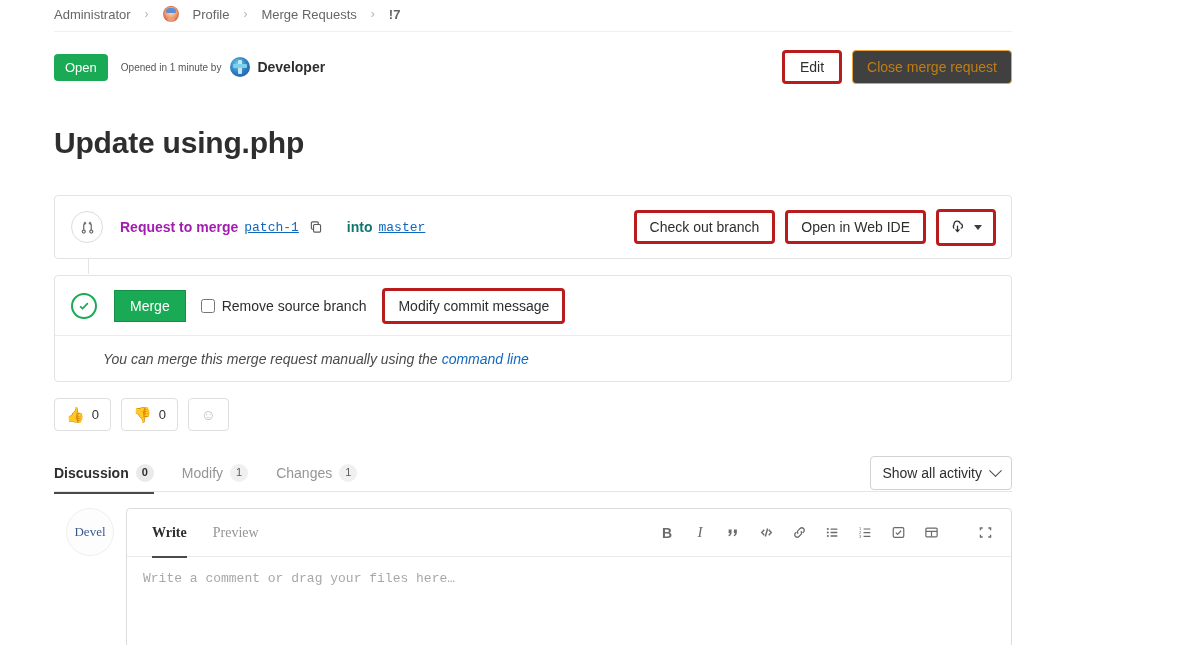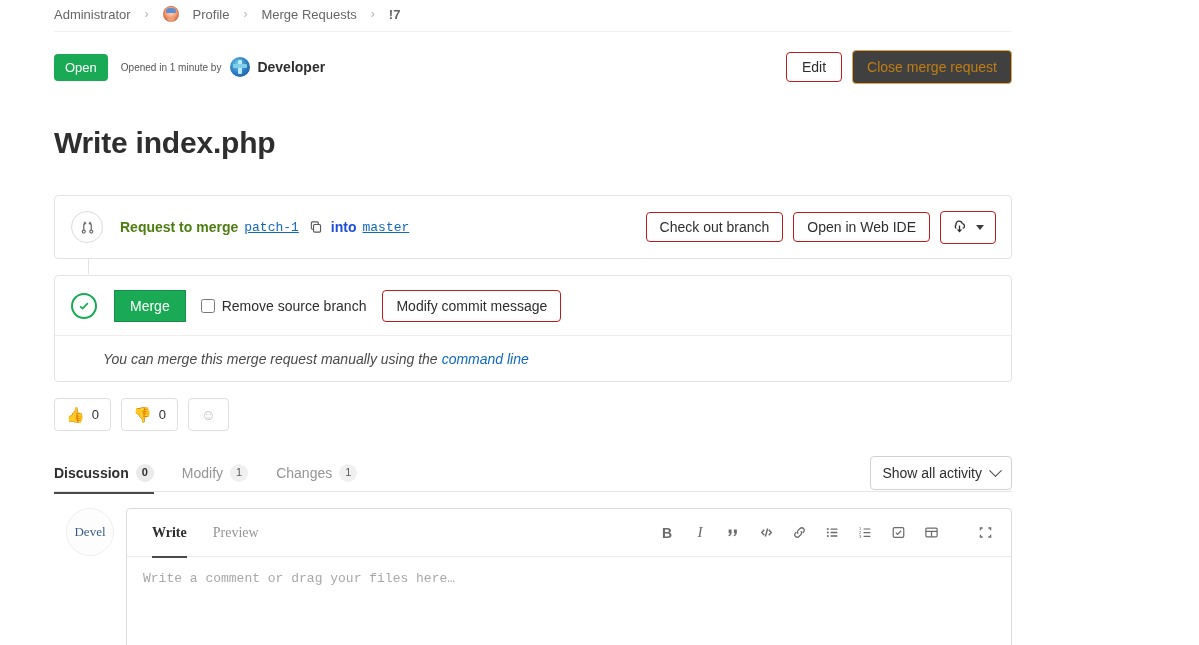--- a/index.html
+++ b/index.html
@@ -67,21 +67,21 @@
   }
   .author-avatar::after {
     content:""; position:absolute; left:3px; top:7px; width:14px; height:4px;
     background:#7fd0e8; border-radius:1px;
   }
   .author-name { font-size: 14px; font-weight: 700; color: #2e2e2e; }
 
   .status-actions { margin-left: auto; display: flex; align-items: center; gap: 10px; }
   .btn {
     font-family: "Liberation Sans", sans-serif;
-    font-size: 14px; background: #fff; border: 1px solid #b91c1c;
+    font-size: 14px; background: #fff; border: 3px solid #b91c1c;
     border-radius: 4px; color: #2e2e2e; cursor: pointer;
     padding: 7px 13px; line-height: 1;
   }
   .btn-edit { padding: 7px 15px; }
   .btn-warning-outline {
     border: 1px solid #e9a33a; color: #c17d11; padding: 8px 14px;
     border-radius: 4px; background: #404040; font-size: 14px; cursor: pointer;
   }
 
   
@@ -96,30 +96,30 @@
     border: 1px solid #e3e3e3; border-radius: 4px; background: #fff;
   }
   .widget-row-1 { display: flex; align-items: center; height: 62px; padding: 0 15px 0 16px; }
   .mr-icon-circle {
     width: 32px; height: 32px; border-radius: 50%;
     border: 1px solid #dcdcdc; background: #fff;
     display: flex; align-items: center; justify-content: center;
     flex: none;
   }
   .merge-text { margin-left: 17px; font-size: 14px; display: flex; align-items: center; gap: 0; }
-  .merge-text b { font-weight: 700; color: #4d7c0f; }
+  .merge-text b { font-weight: 700; color: #a21caf; }
   .branch {
     font-family: "Liberation Mono", monospace; font-size: 13px; color: #1068bf;
     margin: 0 6px;
   }
   .copy-icon-btn {
     background: none; border: none; cursor: pointer; padding: 2px 4px;
     display: inline-flex; align-items: center; color: #5c5c5c;
   }
-  .into-word { font-weight: 700; margin-left: 4px; color:#1d4ed8; }
+  .into-word { font-weight: 700; margin-left: 20px; color:#0f766e; }
   .widget-actions { margin-left: auto; display: flex; align-items: center; gap: 10px; }
   .btn-dl {
     display: flex; align-items: center; gap: 9px; padding: 7px 11px;
   }
   .caret { width:0;height:0;border-left:4.5px solid transparent;border-right:4.5px solid transparent;border-top:5px solid #3c3c3c; }
 
   
   .connector {
     position: absolute; left: 33px; top: 62px; width: 1px; height: 16px; background: #e3e3e3;
   }
@@ -250,21 +250,21 @@
     <span class="author-chip">
       <span class="author-avatar"></span>
       <span class="author-name">Developer</span>
     </span>
     <span class="status-actions">
       <button class="btn btn-edit">Edit</button>
       <button class="btn-warning-outline">Close merge request</button>
     </span>
   </div>
 
-  <h1 class="mr-title">Write index.php</h1>
+  <h1 class="mr-title">Update using.php</h1>
 
   <div class="widget-wrap">
     <div class="widget-box" style="position:relative;">
       <div class="widget-row-1">
         <span class="mr-icon-circle">
           <svg width="15" height="15" viewBox="0 0 16 16" fill="none" stroke="#707070" stroke-width="1.4">
             <circle cx="4" cy="12.3" r="1.6"></circle>
               <circle cx="12" cy="12.3" r="1.6"></circle>
             <path d="M4 10.7V5.2a1.6 1.6 0 0 1 1.6-1.6H6"></path>
             <path d="M12 10.7V5.2a1.6 1.6 0 0 0-1.6-1.6H10"></path>

